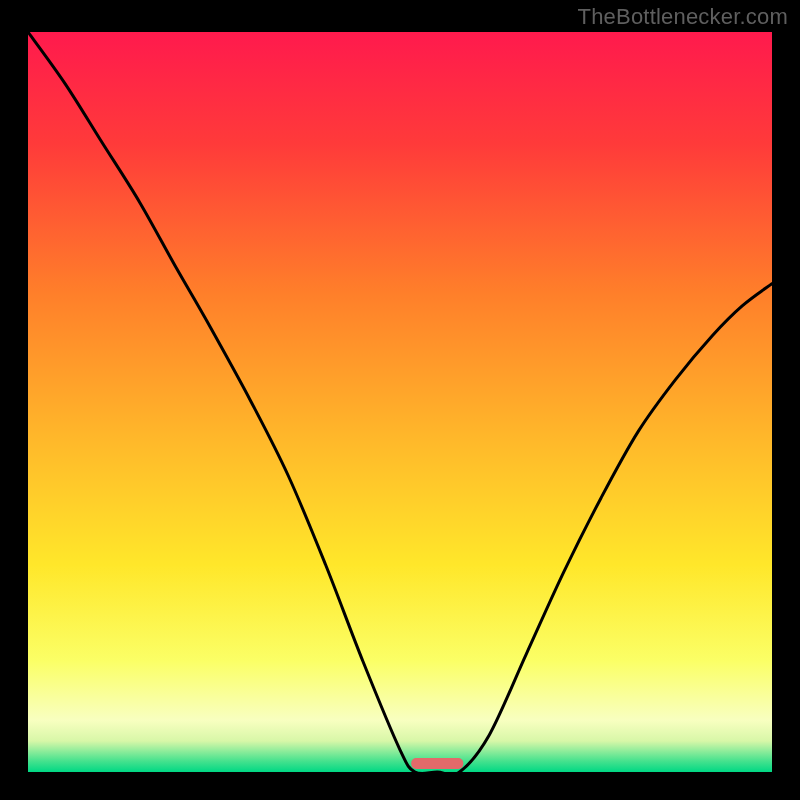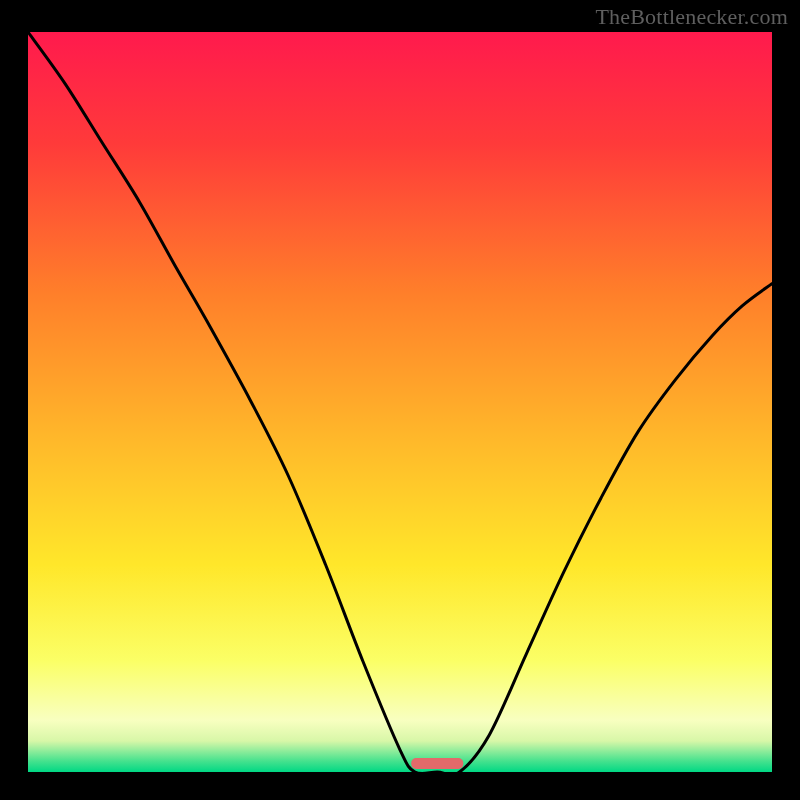--- a/index.html
+++ b/index.html
@@ -9,21 +9,20 @@
     height: 800px;
     background: #000;
     font-family: Arial, Helvetica, sans-serif;
     overflow: hidden;
   }
   .frame {
     position: relative;
     width: 800px;
     height: 716px;
     background: #000;
-    font-family: Liberation Serif, serif;
   }
   .attribution {
     position: absolute;
     top: 4px;
     right: 12px;
     font-size: 22px;
     font-weight: 500;
     color: #5f5f5f;
     letter-spacing: 0.2px;
     z-index: 10;

